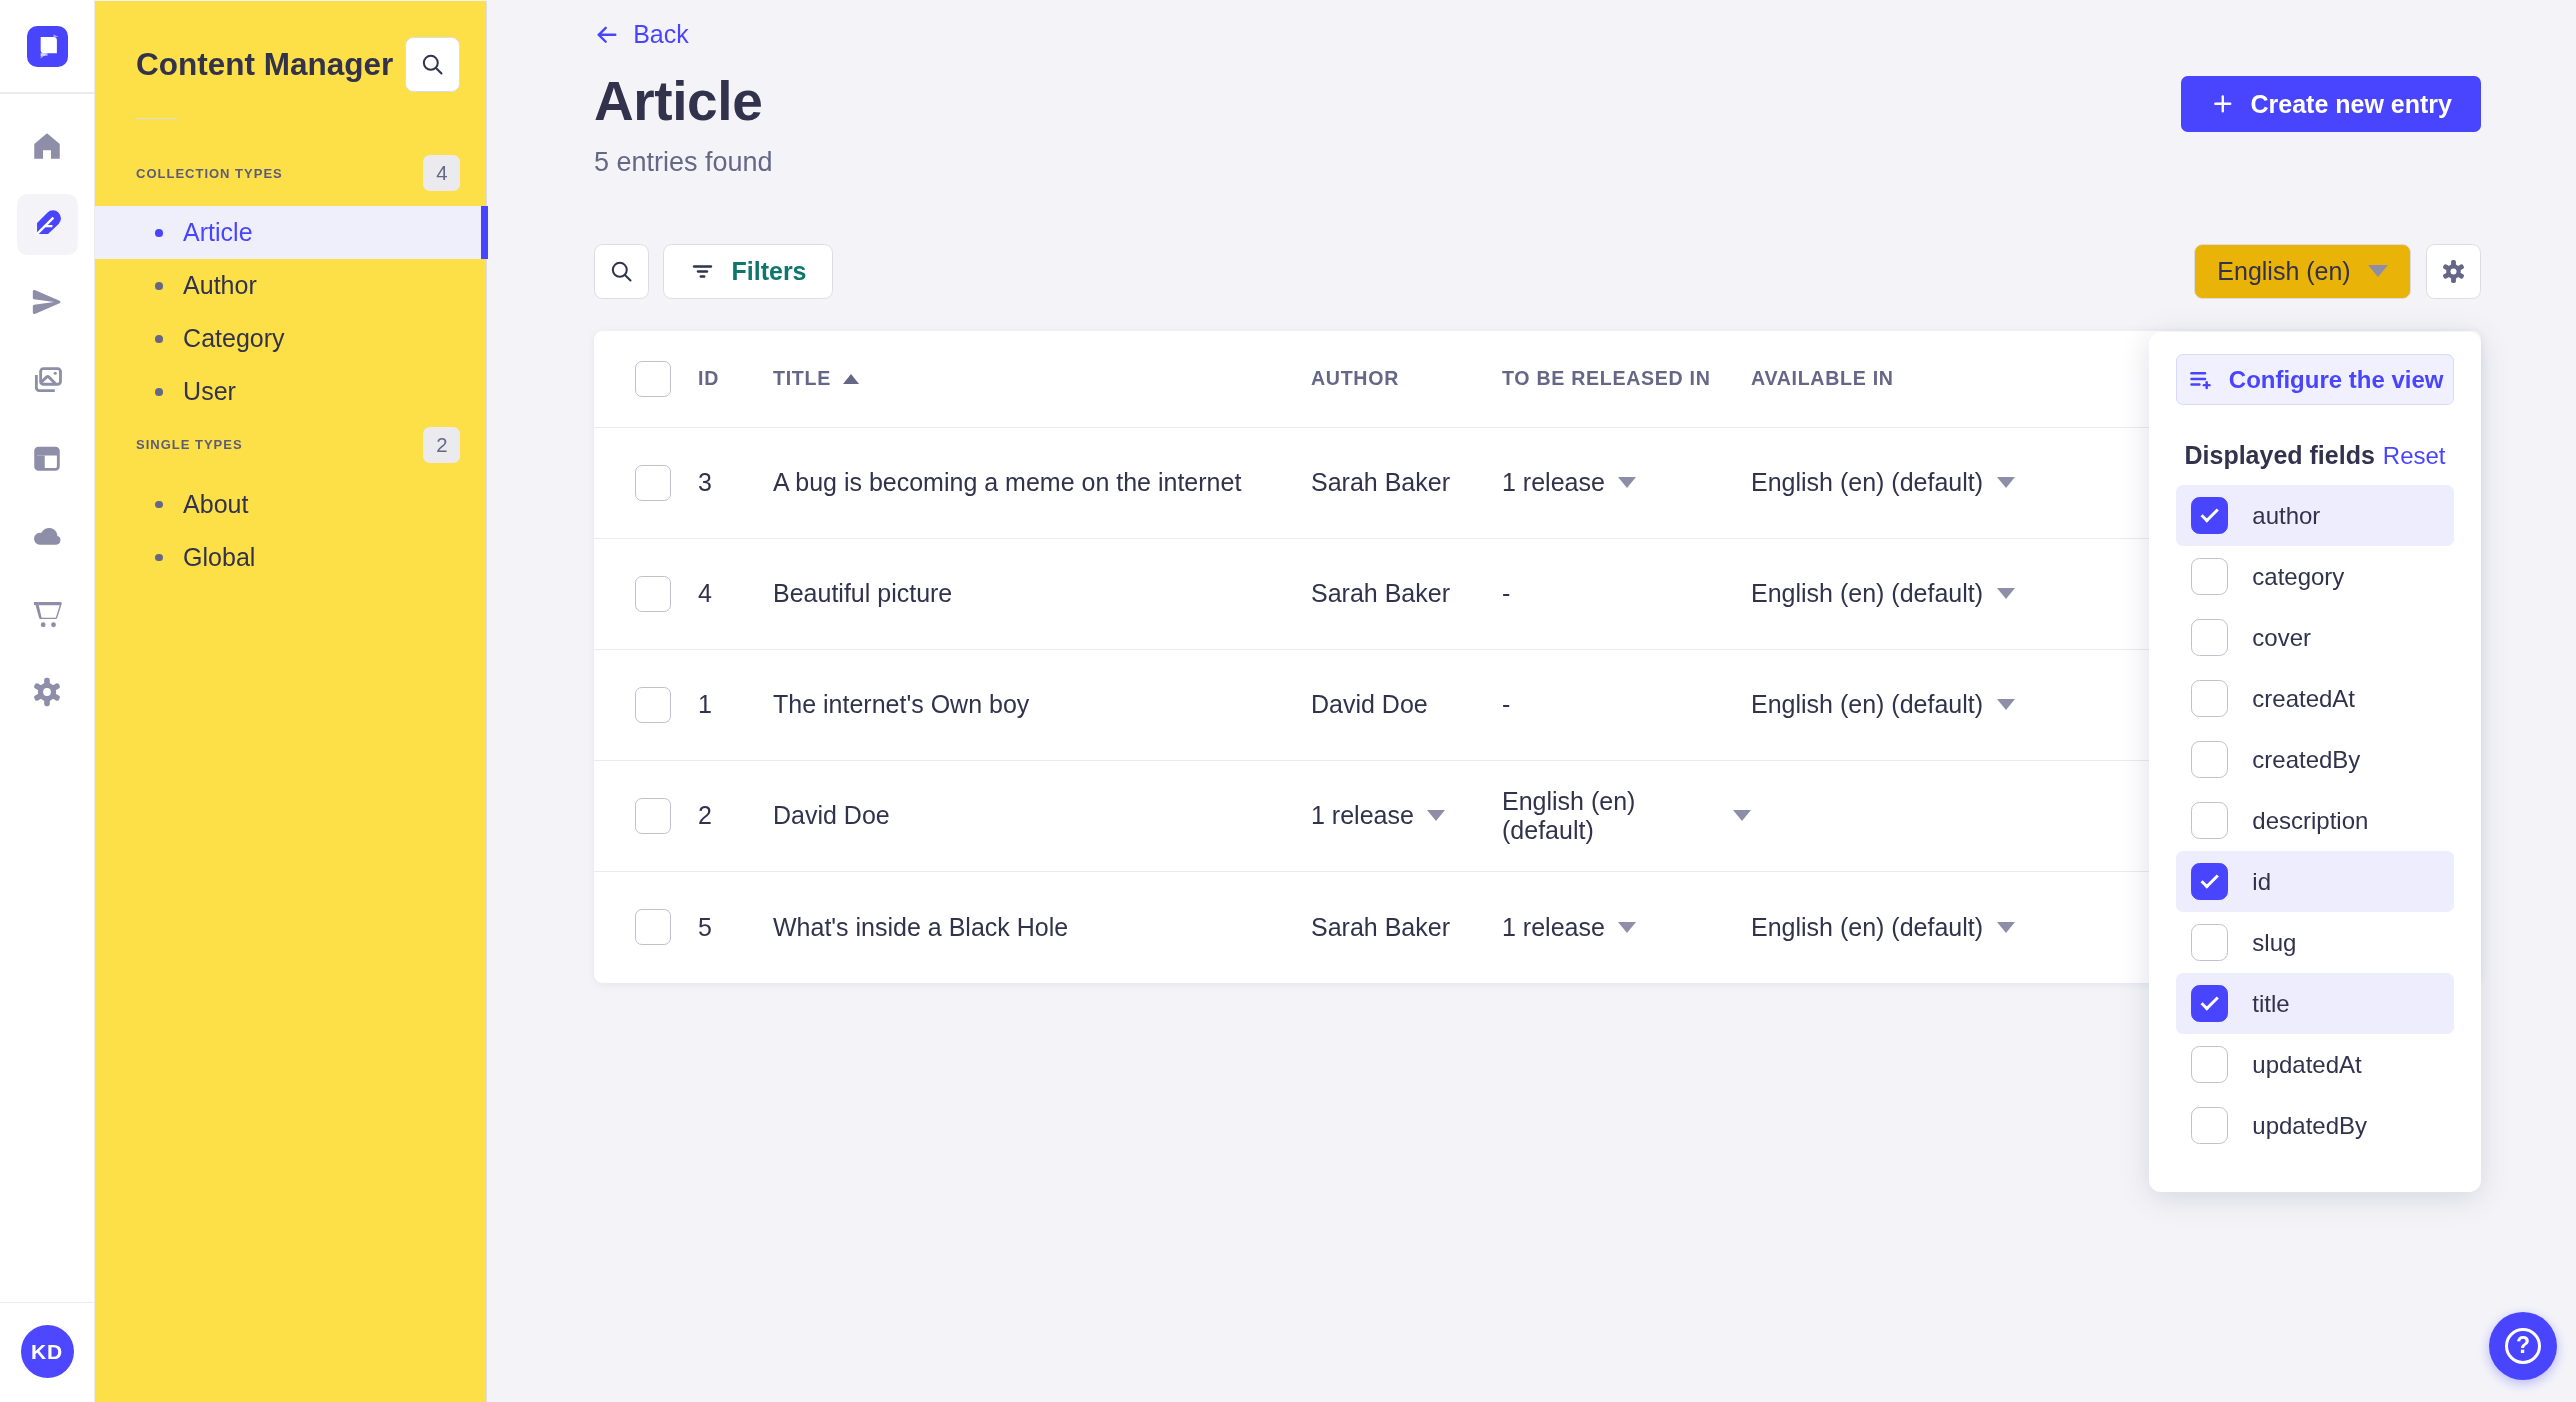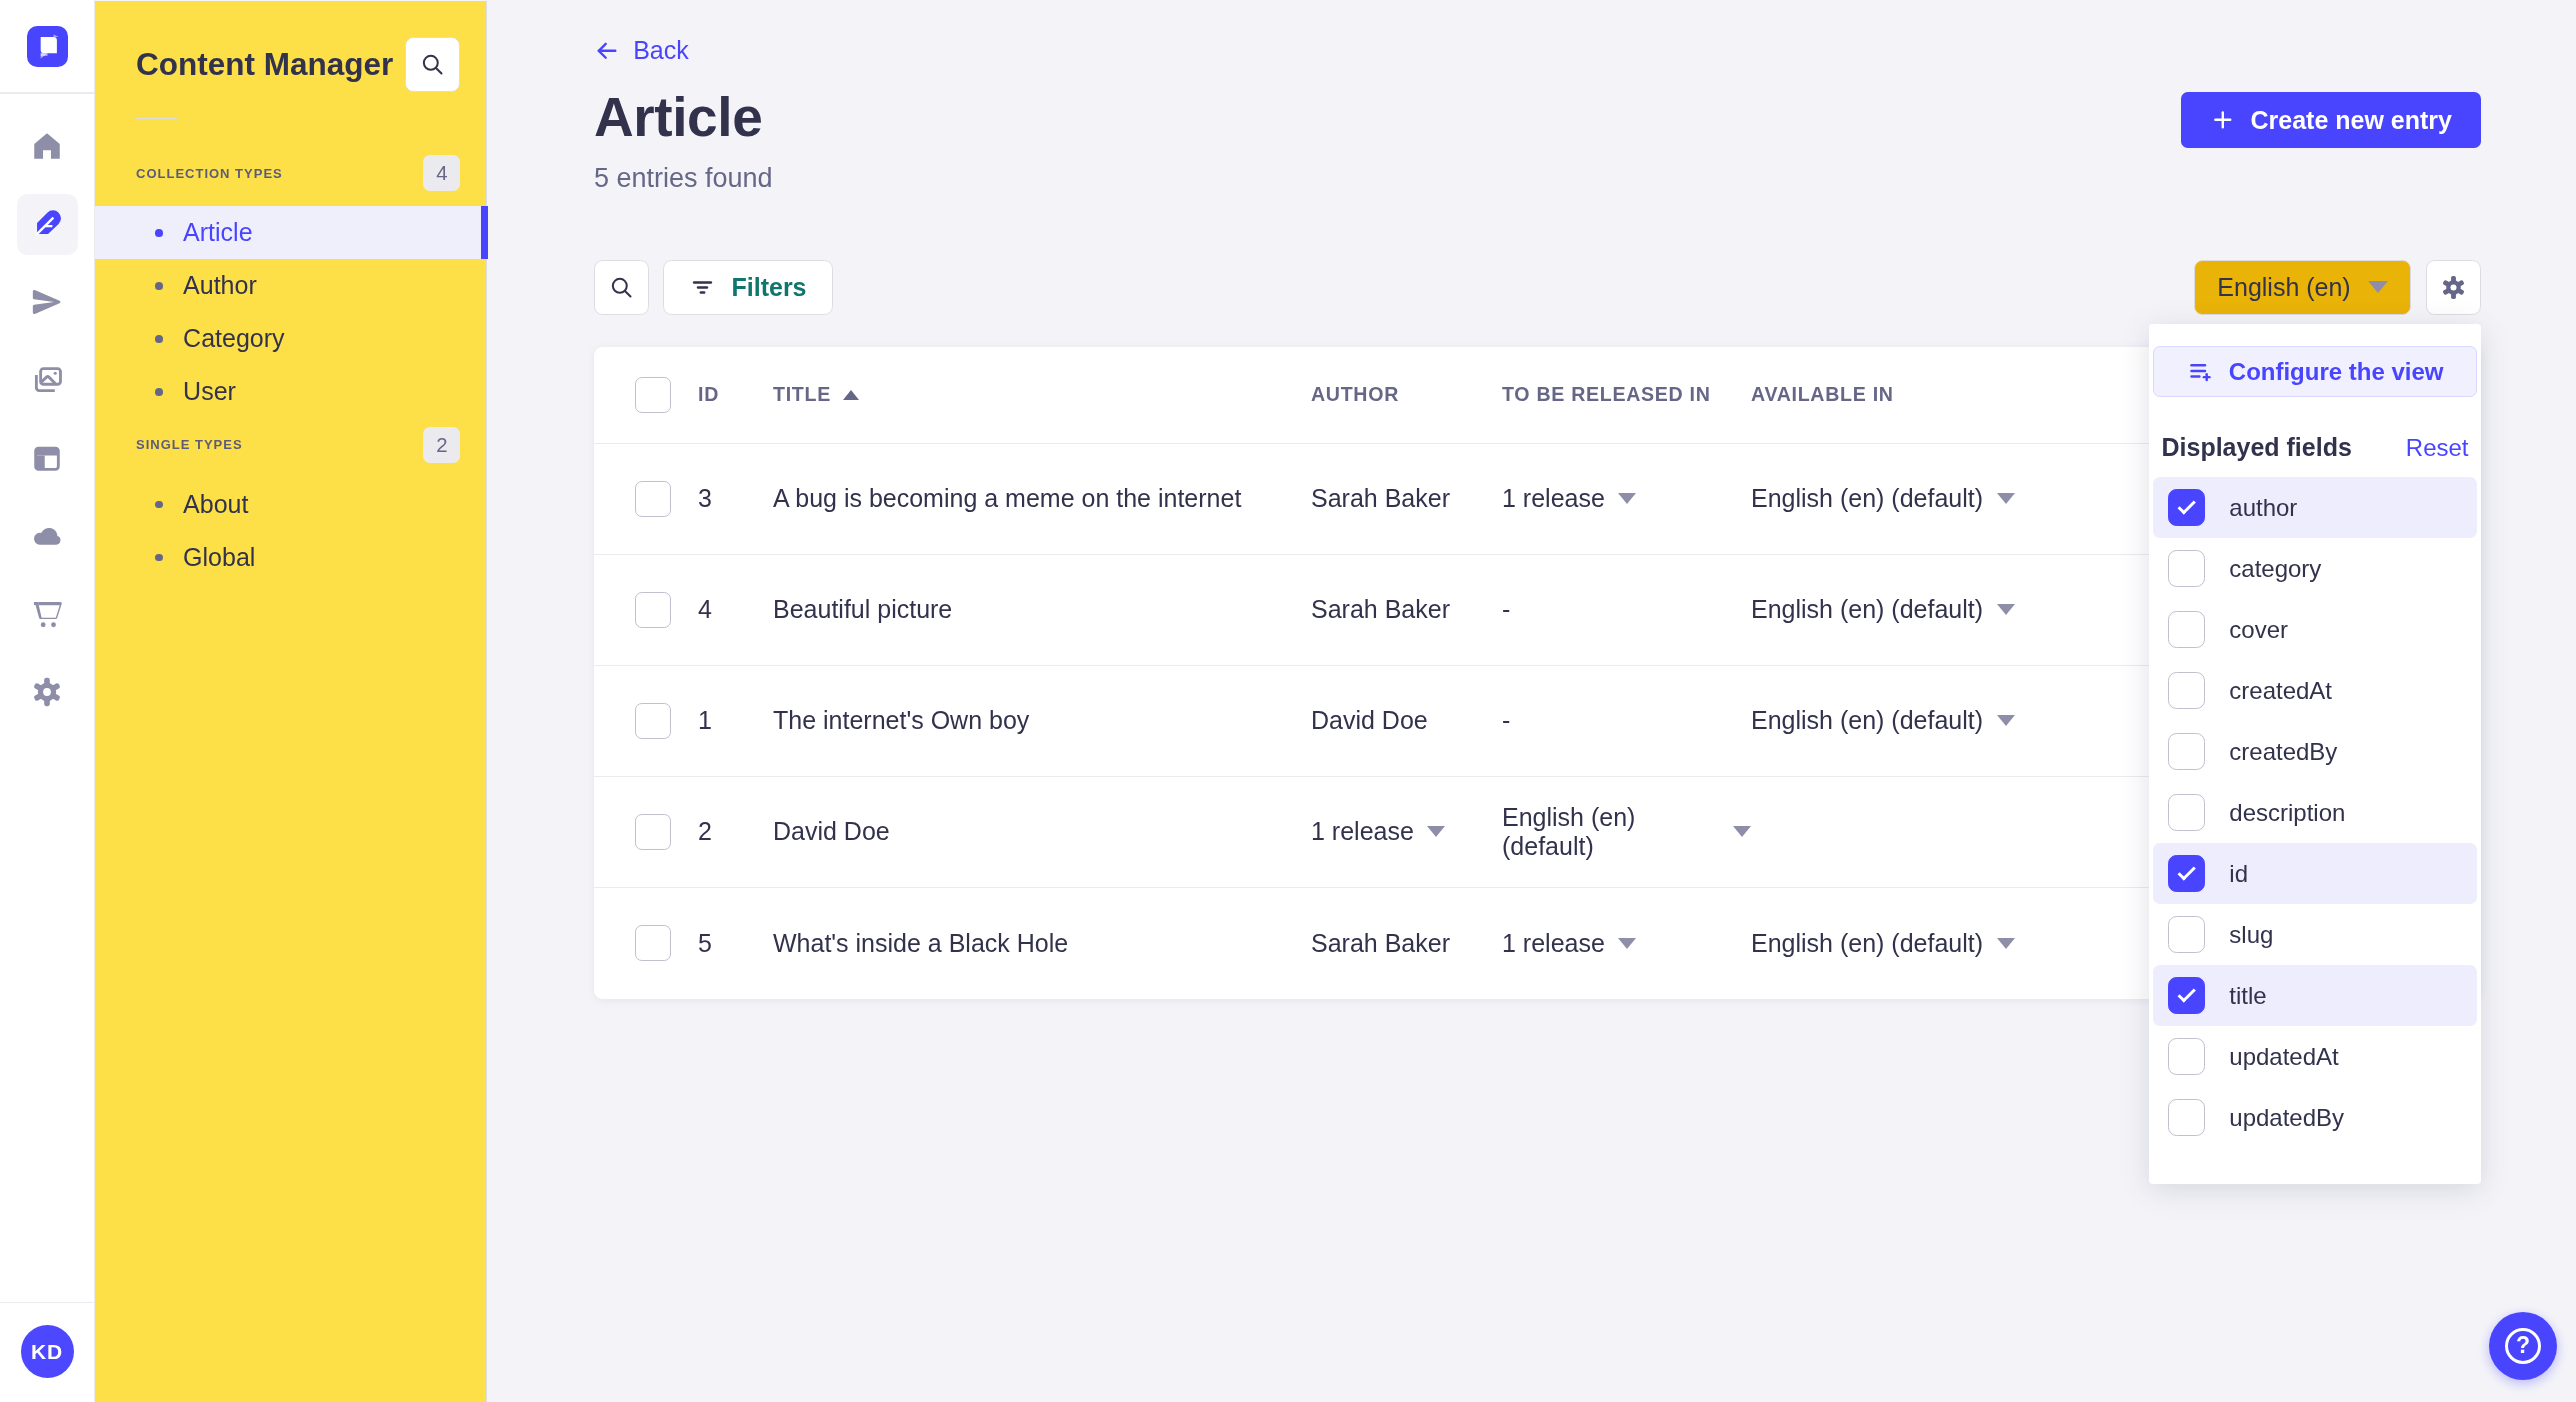--- a/index.html
+++ b/index.html
@@ -74,21 +74,21 @@
   .subnav-item .bullet { width: 7.7px; height: 7.7px; border-radius: 50%; background: #666687; flex: none; }
   .subnav-item.active { background: #efeffb; color: #4945ff; font-weight: 500; }
   .subnav-item.active .bullet { background: #4945ff; }
   .subnav-item.active::after {
     content: ""; position: absolute; right: -1.7px; top: 0; bottom: 0;
     width: 6.8px; background: #4945ff;
   }
   .single-gap { margin-top: 8.5px; }
 
   
-  .main { margin-left: 487px; padding: 36px 95px 0 107px; position: relative; }
+  .main { margin-left: 487px; padding: 20px 95px 0 107px; position: relative; }
   .back-link {
     display: inline-flex; align-items: center; gap: 13.6px;
     color: #4945ff; font-size: 25px; cursor: pointer; text-decoration: none;
   }
   .page-header { display: flex; justify-content: space-between; align-items: flex-start; margin-top: 19px; }
   .page-title { font-size: 55px; font-weight: 700; color: #32324d; letter-spacing: -0.4px; }
   .page-subtitle { margin-top: 13.6px; font-size: 27px; color: #666687; }
   .create-btn {
     margin-top: 6.8px; height: 56px; border: none; border-radius: 6.8px;
     background: #4945ff; color: #fff; font-size: 25px; font-weight: 600;
@@ -144,24 +144,24 @@
     border-bottom: 10.2px solid #666687;
   }
   .locale-caret {
     width: 0; height: 0;
     border-left: 10.2px solid transparent; border-right: 10.2px solid transparent;
     border-top: 12px solid #8e8ea9;
   }
 
   
   .popover {
-    position: fixed; left: 2149px; top: 324px; width: 332px;
-    background: #fff; border-radius: 4px; z-index: 50;
+    position: fixed; left: 2149px; top: 332px; width: 332px;
+    background: #fff; border-radius: 12px; z-index: 50;
     box-shadow: 0 5.1px 31px rgba(33, 33, 82, 0.14);
-    padding: 22px 4px 36px;
+    padding: 22px 27px 36px;
   }
   .configure-btn {
     width: 100%; height: 51px; border-radius: 6.8px;
     background: #f0f0ff; border: 1.7px solid #d9d8ff; cursor: pointer;
     color: #4945ff; font-size: 24px; font-weight: 600; font-family: inherit;
     display: flex; align-items: center; justify-content: center; gap: 15.3px;
   }
   .popover-head {
     margin: 36px 8.5px 15.3px; display: flex; justify-content: space-between; align-items: center;
   }

